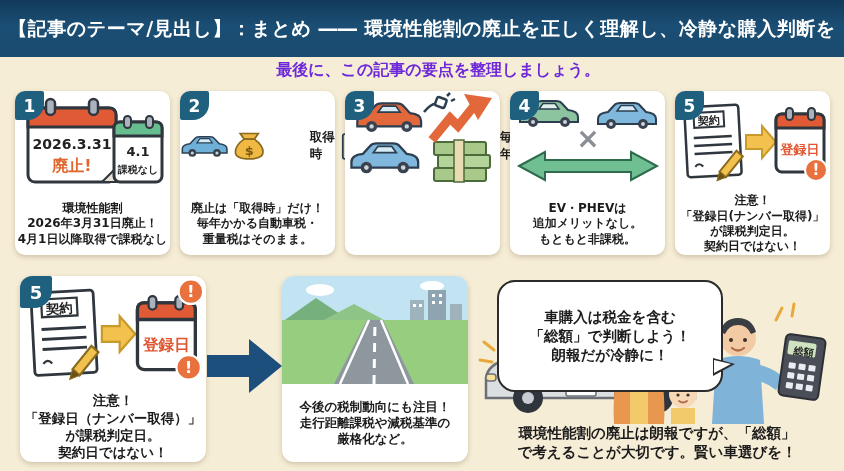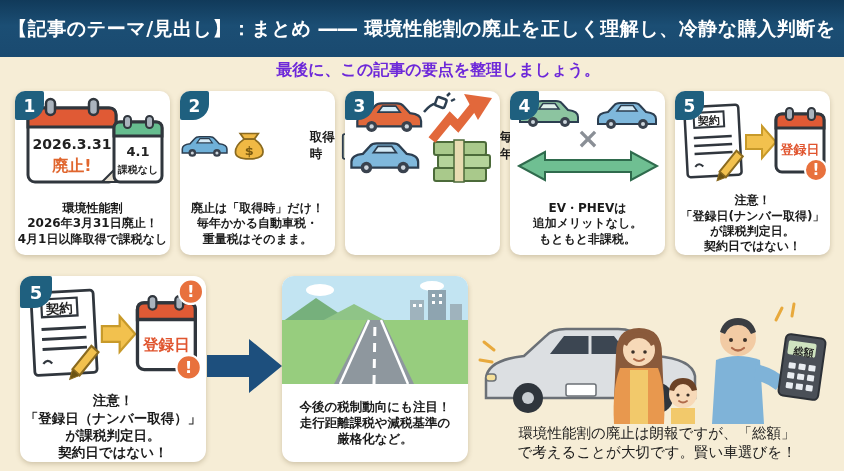--- a/index.html
+++ b/index.html
@@ -37,21 +37,21 @@
   .right-zone{position:absolute;left:470px;top:0;width:374px;height:190px;}
   .bubble{position:absolute;left:27px;top:4px;width:202px;background:#fff;border:2.5px solid #2b2b2b;
     border-radius:18px;padding:7px 10px;font-size:14.5px;font-weight:bold;text-align:center;
     line-height:1.3;white-space:pre-line;z-index:3;}
   .bubble-tail{position:absolute;right:-14px;bottom:14px;width:0;height:0;
     border-left:22px solid #2b2b2b;border-top:6px solid transparent;border-bottom:12px solid transparent;}
   .bubble-tail::after{content:"";position:absolute;left:-21px;top:-4px;width:0;height:0;
     border-left:17px solid #fff;border-top:4px solid transparent;border-bottom:9px solid transparent;}
   .family-art{position:absolute;left:0;top:22px;width:374px;height:126px;}
   .right-caption{position:absolute;left:5px;top:148px;width:364px;text-align:center;
-    font-size:14.5px;font-weight:normal;line-height:1.3;white-space:pre-line;}
+    font-size:14.5px;font-weight:bold;line-height:1.3;white-space:pre-line;}
   svg{display:block;}
 </style>
 </head>
 <body>
 
 <div class="stage">
 
   <header class="topbar">
     <div class="topbar-title">【記事のテーマ/見出し】：まとめ ―― 環境性能割の廃止を正しく理解し、冷静な購入判断を</div>
   </header>
@@ -309,20 +309,26 @@
         <line x1="58" y1="108" x2="87" y2="44" stroke="#fff" stroke-width="2.5"></line>
         <line x1="126" y1="108" x2="99" y2="44" stroke="#fff" stroke-width="2.5"></line>
         <line x1="92" y1="108" x2="93" y2="44" stroke="#fff" stroke-width="3" stroke-dasharray="9 7"></line>
       </svg>
       <div class="caption">今後の税制動向にも注目！
 走行距離課税や減税基準の
 厳格化など。</div>
     </article>
 
     <div class="right-zone">
+      <div class="bubble">
+        <span>車購入は税金を含む
+「総額」で判断しよう！
+朗報だが冷静に！</span>
+        <span class="bubble-tail"></span>
+      </div>
       <svg class="family-art" viewBox="0 0 374 126">
         <g stroke="#e8a93c" stroke-width="3" stroke-linecap="round">
           <line x1="306" y1="22" x2="312" y2="10"></line>
             <line x1="322" y1="18" x2="324" y2="6"></line>
           <line x1="24" y1="52" x2="14" y2="44"></line>
             <line x1="22" y1="64" x2="10" y2="62"></line>
         </g>
         <g>
           <path d="M16 100 V80 Q18 62 54 58 L76 38 Q82 31 96 31 H148 Q163 31 170 40 L186 58 Q222 61 225 78 V100 Z" fill="#dcdfe2" stroke="#6b7076" stroke-width="2.5"></path>
           <path d="M80 56 L94 38 H144 L158 56 Z" fill="#3c4652"></path>

